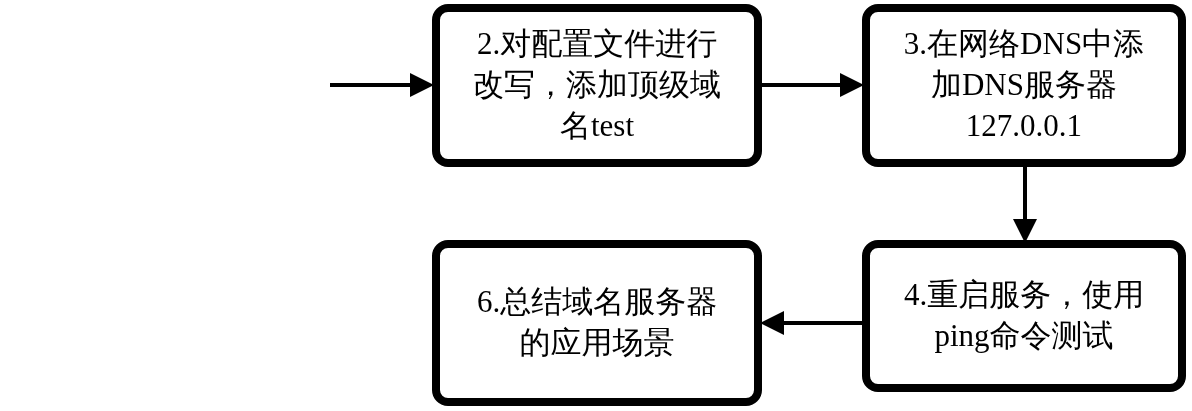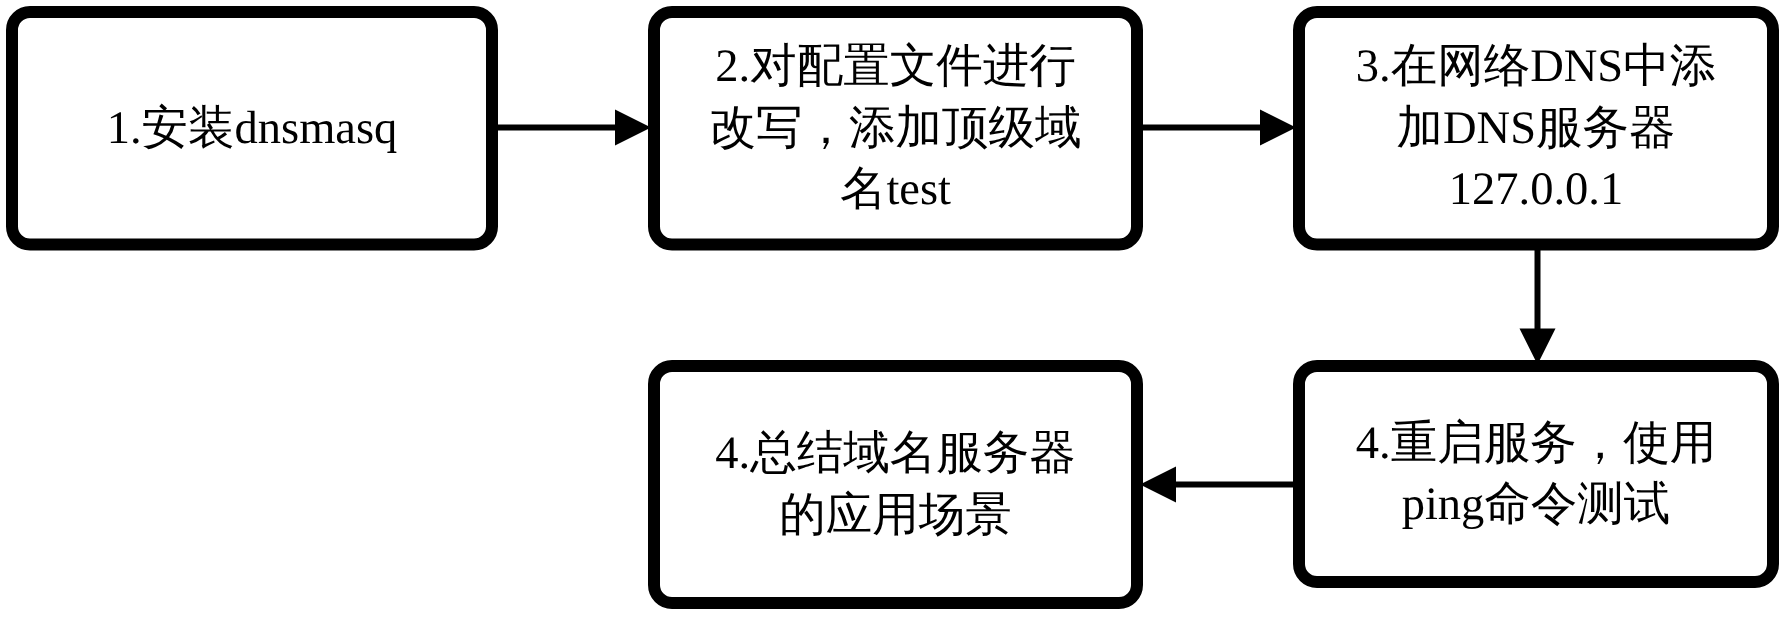--- a/index.html
+++ b/index.html
@@ -54,23 +54,20 @@
   #edge-1-2 { left: 330px; top: 60px;  width: 106px; height: 50px; }
   #edge-2-3 { left: 760px; top: 60px;  width: 106px; height: 50px; }
   #edge-3-4 { left: 1000px; top: 163px; width: 50px;  height: 82px; }
   #edge-4-5 { left: 758px; top: 298px; width: 108px; height: 50px; }
 </style>
 </head>
 <body>
 
 <div id="flowchart-canvas">
 
-  <div class="node-box" id="node-1">
-    <span class="node-label">1.安装dnsmasq</span>
-  </div>
 
   <svg class="connector" id="edge-1-2" viewBox="0 0 106 50" width="106" height="50" xmlns="http://www.w3.org/2000/svg">
     <line x1="0" y1="25" x2="92" y2="25" stroke="#000000" stroke-width="4"></line>
     <polygon points="104,25 80,13 80,37" fill="#000000"></polygon>
   </svg>
 
   <div class="node-box" id="node-2">
     <span class="node-label">2.对配置文件进行
 改写，添加顶级域
 名test</span>
@@ -96,17 +93,17 @@
     <span class="node-label">4.重启服务，使用
 ping命令测试</span>
   </div>
 
   <svg class="connector" id="edge-4-5" viewBox="0 0 108 50" width="108" height="50" xmlns="http://www.w3.org/2000/svg">
     <line x1="108" y1="25" x2="14" y2="25" stroke="#000000" stroke-width="4"></line>
     <polygon points="2,25 26,13 26,37" fill="#000000"></polygon>
   </svg>
 
   <div class="node-box" id="node-5">
-    <span class="node-label">4.总结域名服务器
+    <span class="node-label">6.总结域名服务器
 的应用场景</span>
   </div>
 
 </div>
 
 </body></html>

